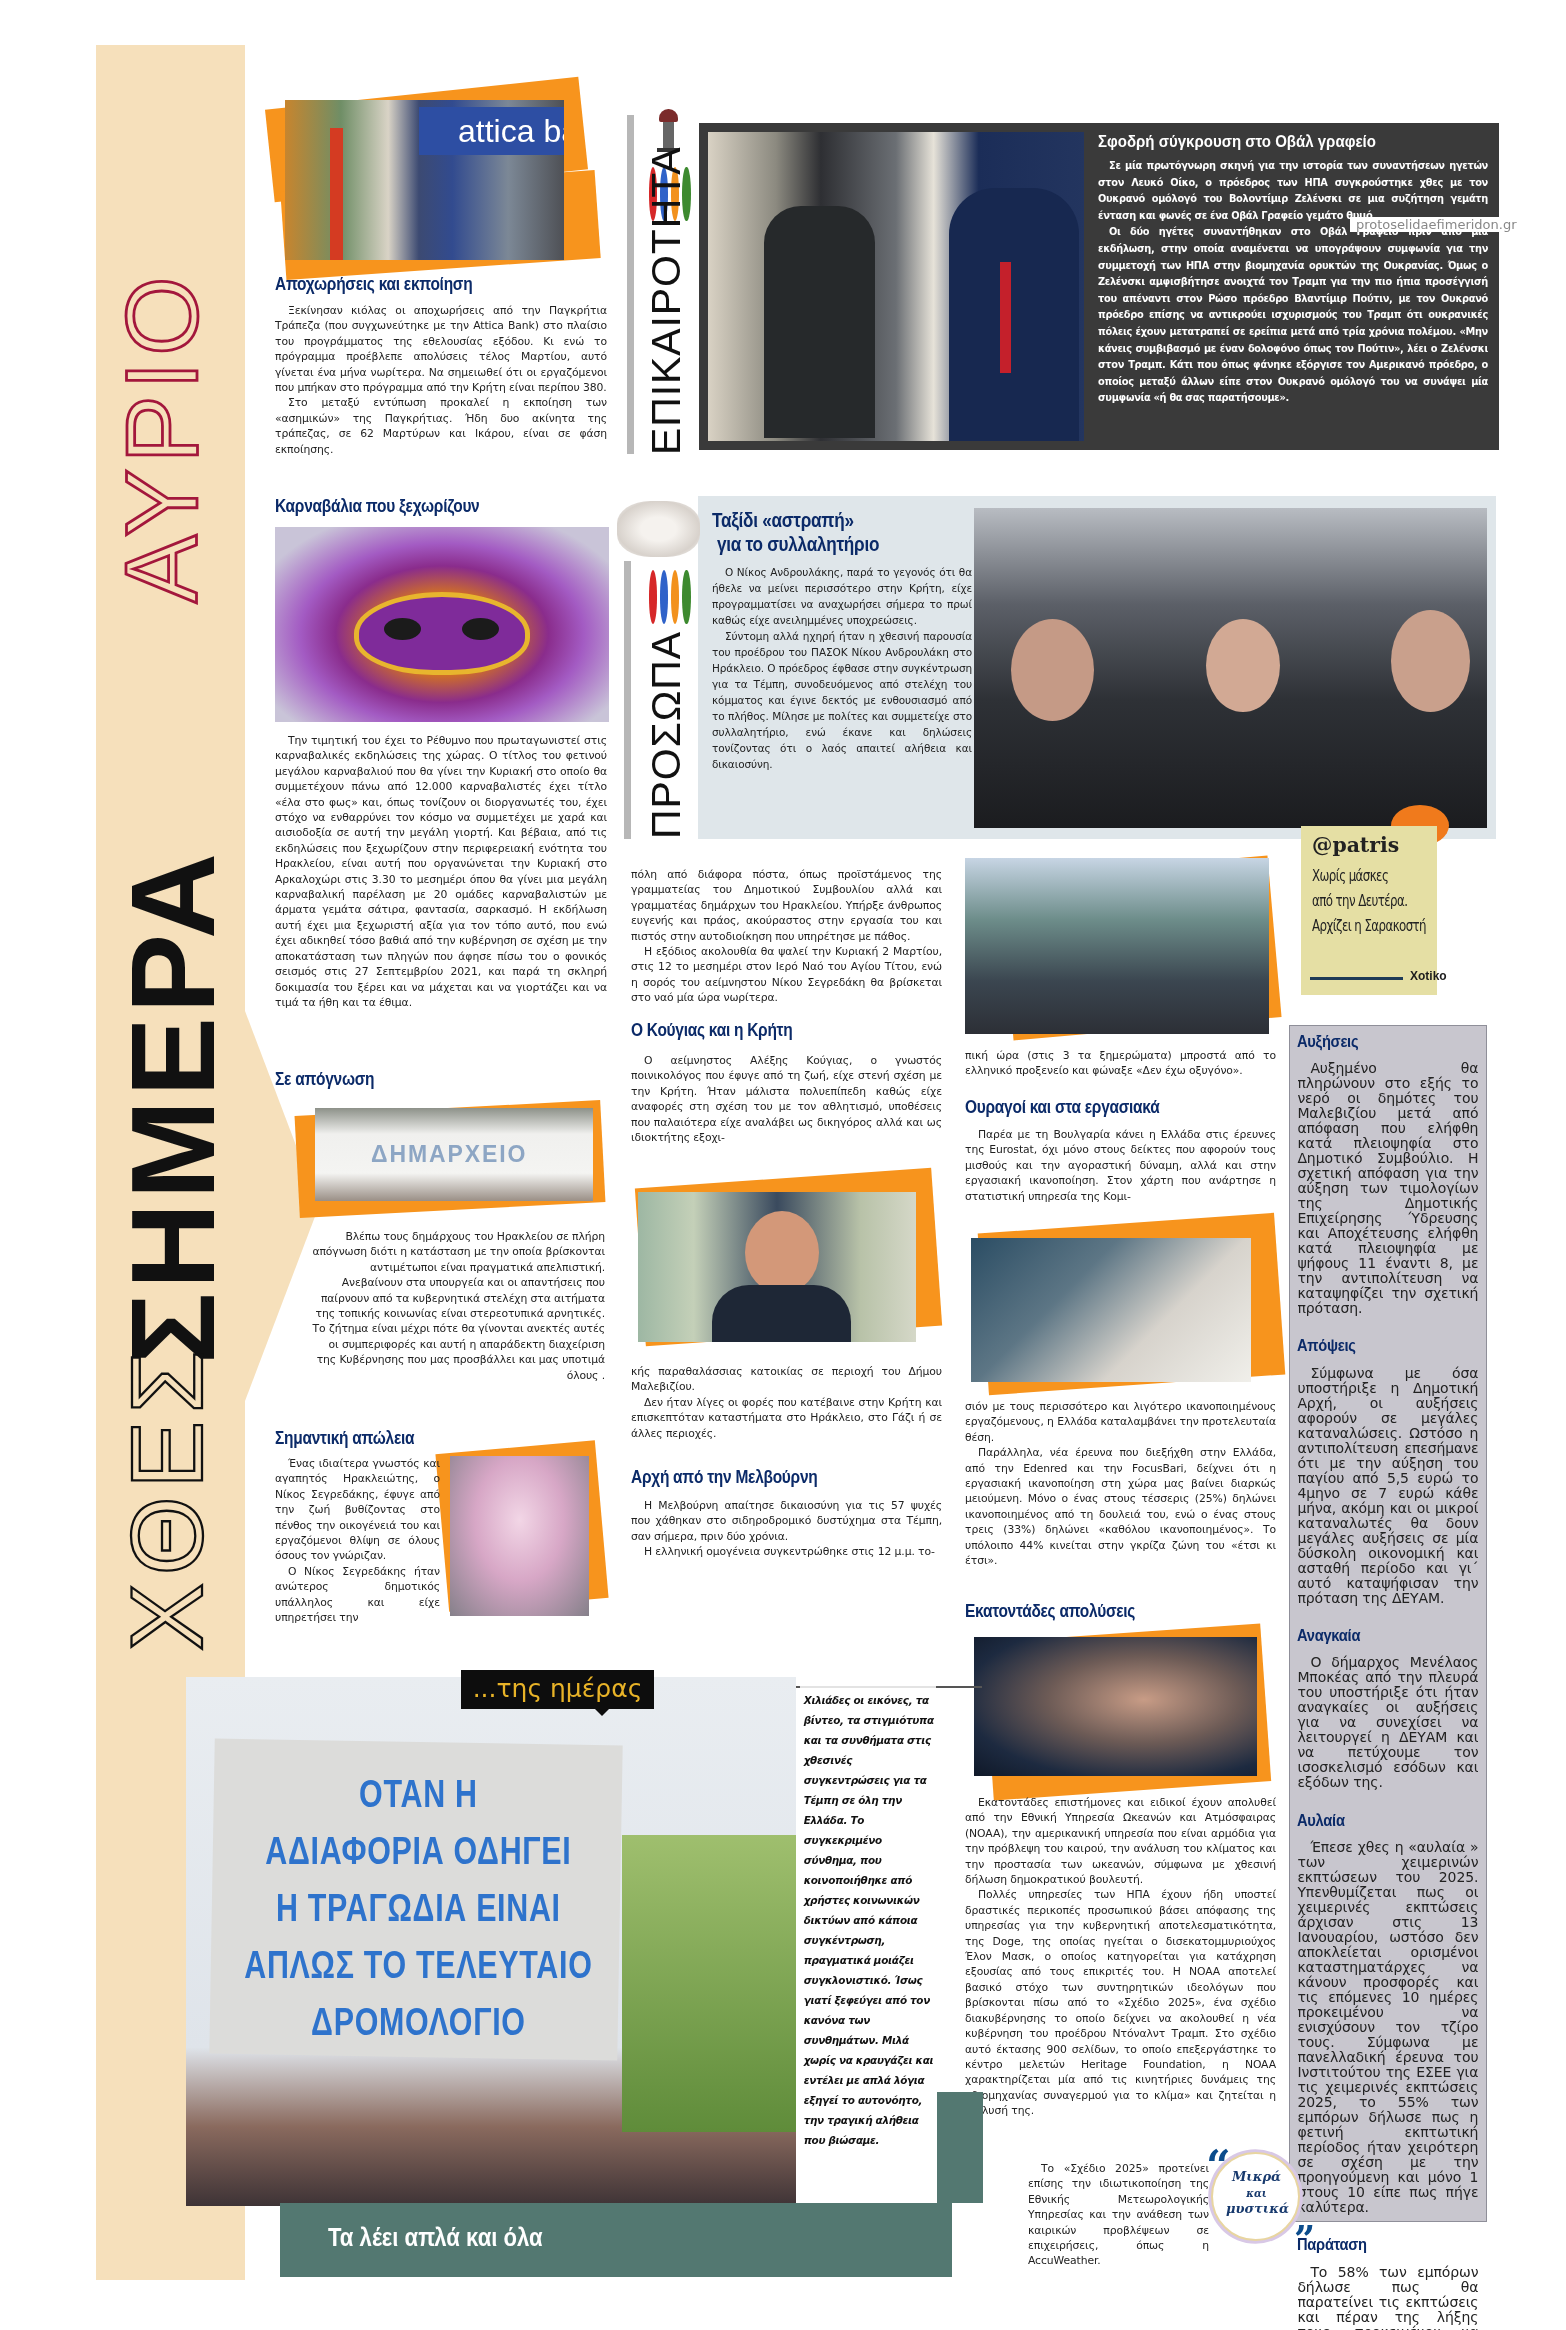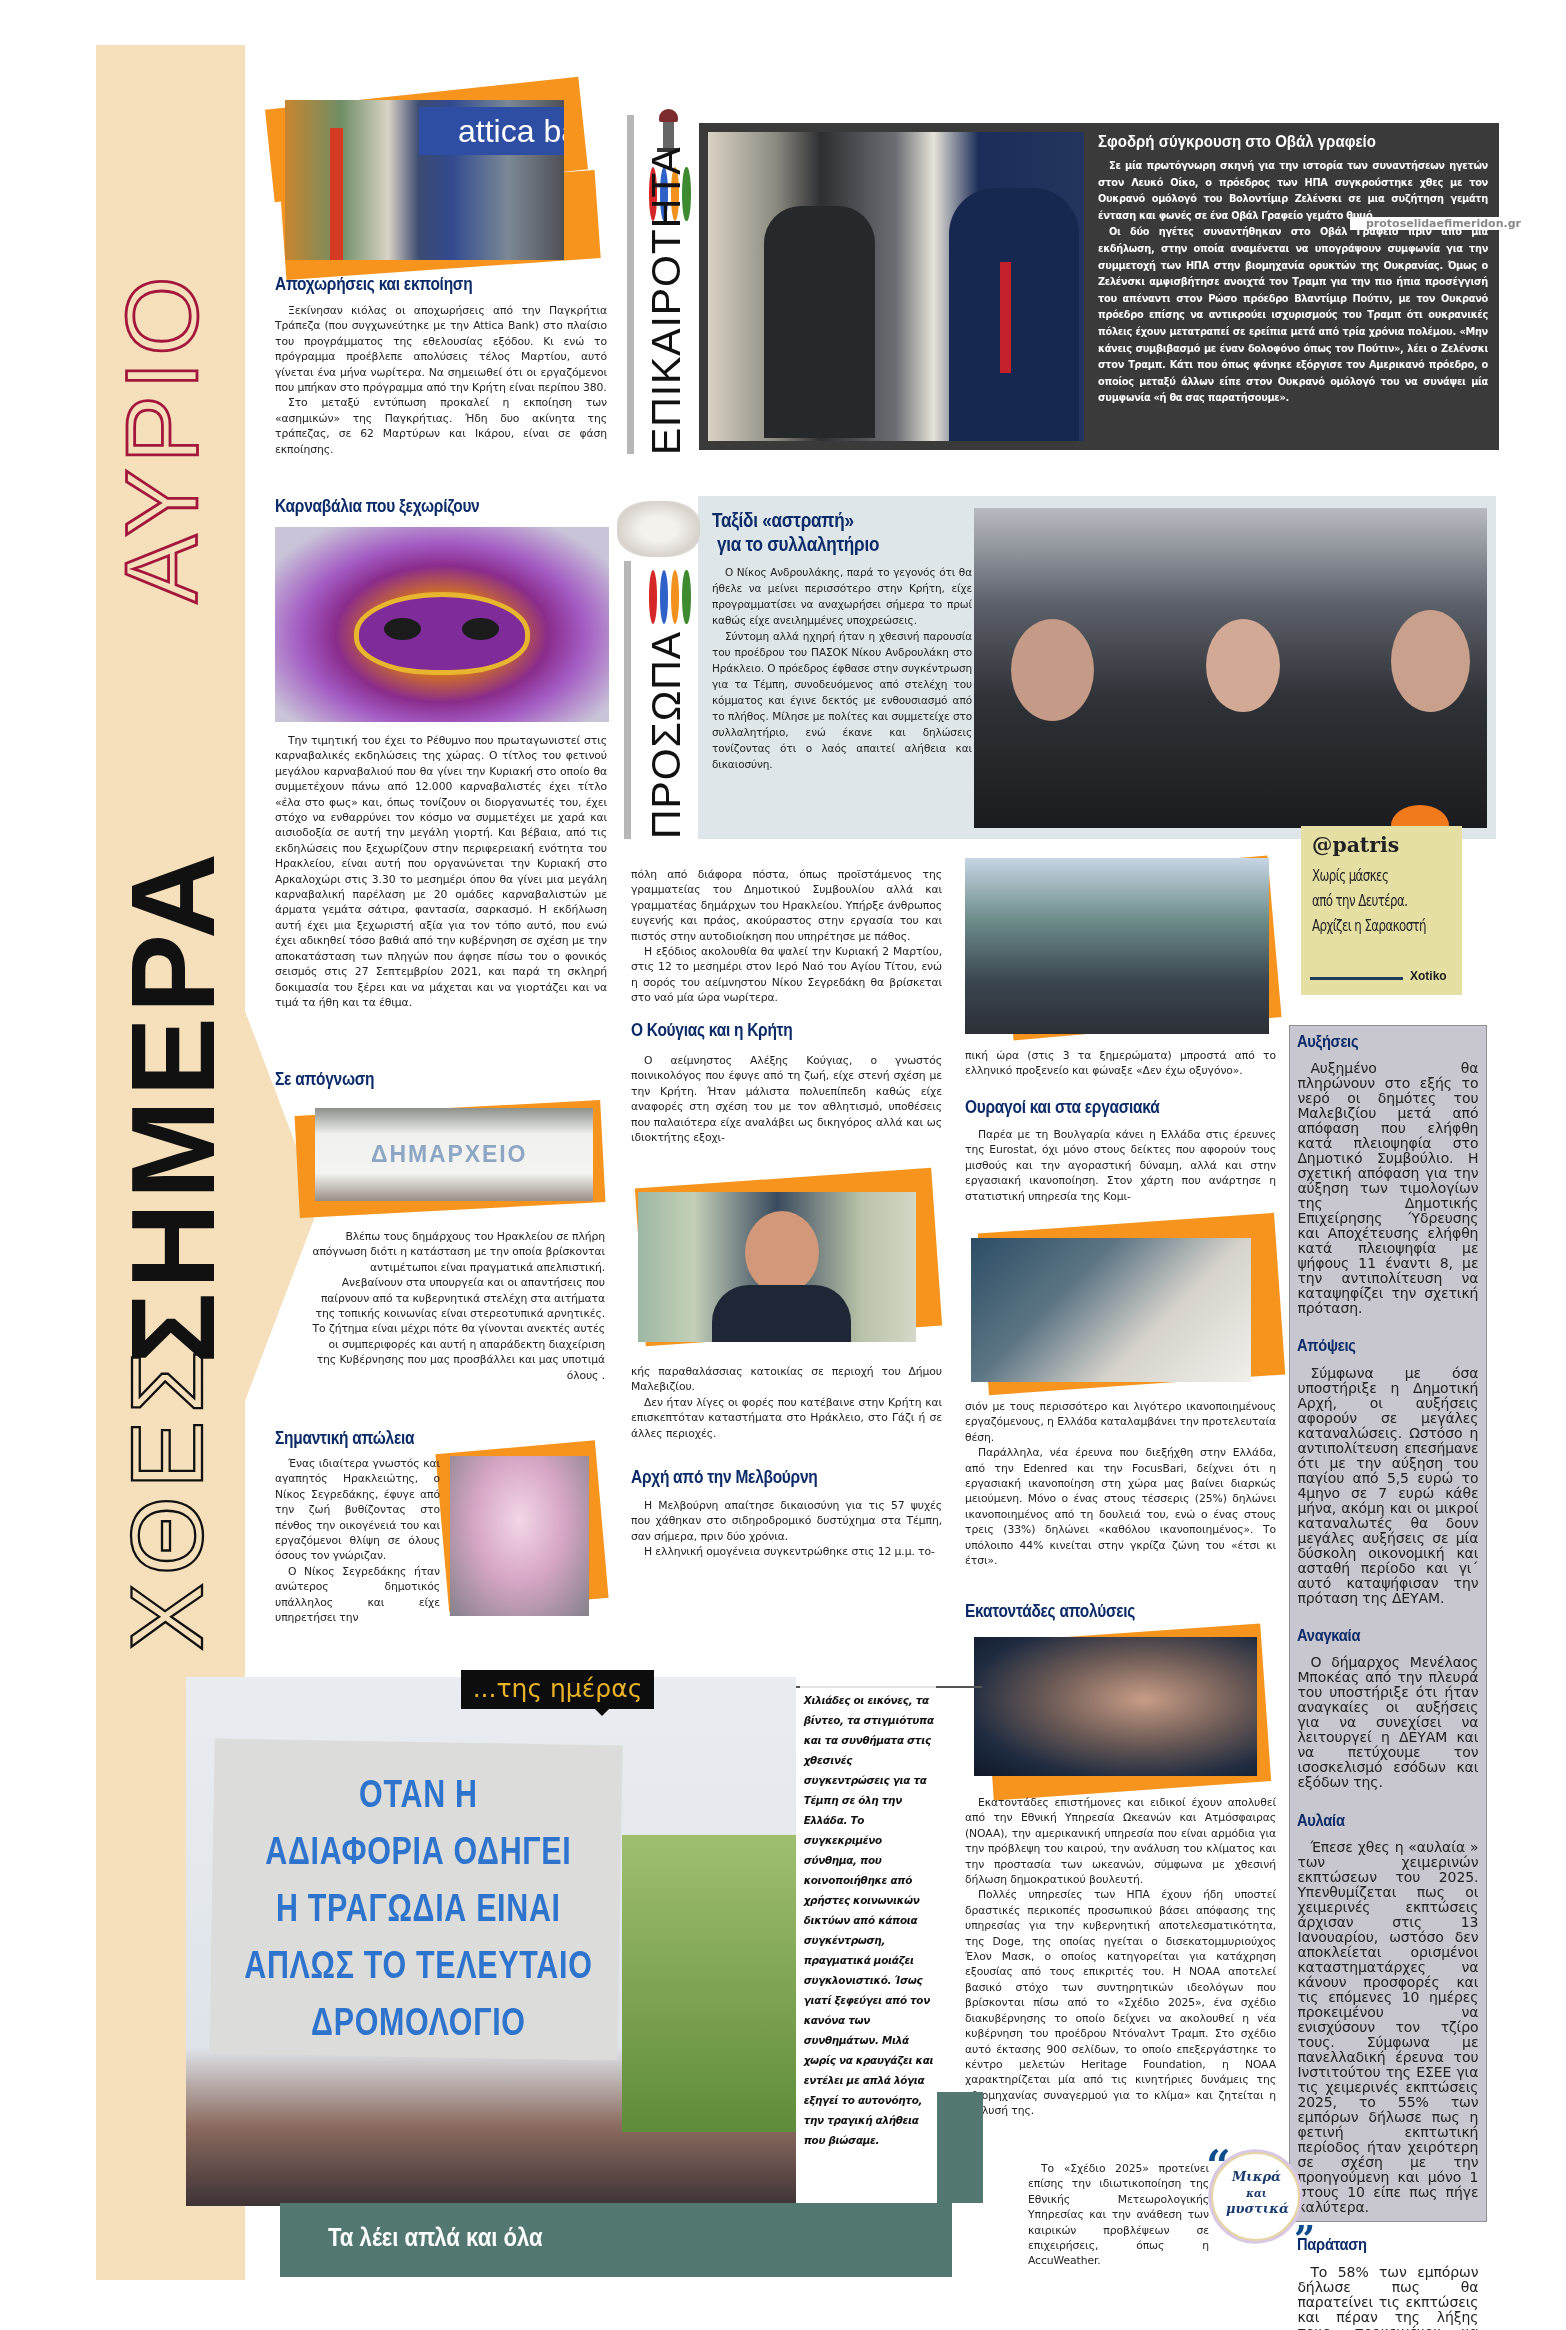--- a/index.html
+++ b/index.html
@@ -32,21 +32,21 @@
   
   .darkbox { left: 699px; top: 123px; width: 800px; height: 327px; background: #3a3a3a; padding-left: 44px; }
   .darkbox .title { position: absolute; left: 399px; top: 9.3px; font-family: "Liberation Sans", sans-serif; font-weight: bold; color: #fff; font-size: 16.7px; white-space: nowrap; transform: scaleX(0.9); transform-origin: left center; }
   .darkbox .txt { position: absolute; left: 399px; top: 35px; width: 390px; font-family: "DejaVu Sans", sans-serif; font-weight: bold; color: #fff; font-size: 9.8px; line-height: 16.6px; text-align: justify; letter-spacing: -0.3px; }
   .darkbox .txt p { text-indent: 11px; }
 
   
   .prosopa-box { left: 698px; top: 496px; width: 798px; height: 343px; background: #dfe6ea; }
 
   
-  .patris { left: 1301px; top: 826px; width: 161px; height: 169px; background: #e5dfa4; }
+  .patris { left: 1301px; top: 826px; width: 136px; height: 169px; background: #e5dfa4; }
   .patris .handle { position: absolute; left: 11px; top: 7.4px; font-family: "DejaVu Serif", serif; font-weight: bold; font-size: 20.4px; color: #222; }
   .patris .msg { position: absolute; left: 11px; top: 37px; font-family: "DejaVu Sans Condensed", "DejaVu Sans", sans-serif; font-size: 16px; line-height: 25px; color: #222; letter-spacing: -0.7px; transform: scaleX(0.82); transform-origin: left top; width: 186px; }
   .patris .rule { position: absolute; left: 9.3px; top: 151px; width: 93px; height: 2.8px; background: #1f3b57; }
   .patris .sig { position: absolute; left: 109px; top: 143px; font-family: "Liberation Sans", sans-serif; font-weight: bold; font-size: 12px; }
   .bubble { position: absolute; left: 1391px; top: 805px; width: 58px; height: 41px; background: #f07a1c; border-radius: 50%; }
   .bubble:after { content: ""; position: absolute; left: 28px; top: 35px; border-left: 9.3px solid transparent; border-right: 3.7px solid transparent; border-top: 11px solid #f07a1c; }
 
   
   .graycol { left: 1289px; top: 1025px; width: 198px; height: 1197px; background: #c8c6ce; border: 1.9px solid #8f8f99; }
   .graycol .inner { position: absolute; left: 7.4px; top: 3.7px; width: 181px; }
@@ -60,21 +60,21 @@
   .day-caption { left: 800px; top: 1684px; width: 136px; height: 517px; background: rgba(255,255,255,0.84); }
   .day-caption .txt { position: absolute; left: 3.7px; top: 5.6px; width: 132px; font-family: "DejaVu Sans", sans-serif; font-weight: bold; font-style: italic; font-size: 10.4px; line-height: 20px; color: #111; letter-spacing: -0.3px; }
   .day-bar { left: 280px; top: 2203px; width: 672px; height: 74px; background: #537871; }
   .day-bar .lbl { position: absolute; left: 48px; top: 18.6px; font-family: "Liberation Sans", sans-serif; font-weight: bold; font-size: 26px; color: #fff; transform: scaleX(0.85); transform-origin: left center; white-space: nowrap; }
   .day-green { left: 937px; top: 2092px; width: 46px; height: 111px; background: #537871; }
 
   .mikra { left: 1211px; top: 2152px; width: 89px; height: 89px; border-radius: 50%; background: #fff; border: 2.8px solid #e8d5a0; box-shadow: 0 0 0 2.8px #d8c8e6; }
   .mikra .t { position: absolute; left: 13px; top: 15px; font-family: "DejaVu Serif", serif; font-style: italic; font-weight: bold; color: #17396d; font-size: 13px; line-height: 16px; text-align: center; width: 61px; }
   .quote { position: absolute; font-family: "DejaVu Serif", serif; font-weight: bold; color: #0b4c8c; font-size: 43px; }
 
-  .watermark { left: 1350px; top: 217px; font-family: "DejaVu Sans", sans-serif; font-weight: bold; font-size: 11px; color: #888; background: #fff; padding: 0 16px; }
+  .watermark { left: 1350px; top: 217px; font-family: "DejaVu Sans", sans-serif; font-weight: normal; font-size: 13px; color: #888; background: #fff; padding: 0 6px; }
 </style>
 </head>
 <body>
 
 <div class="abs band"></div>
 <div class="abs band-arrow"></div>
 <div class="vword v-ayrio">ΑΥΡΙΟ</div>
 <div class="vword v-simera">ΣΗΜΕΡΑ</div>
 <div class="vword v-xthes">ΧΘΕΣ</div>
 

